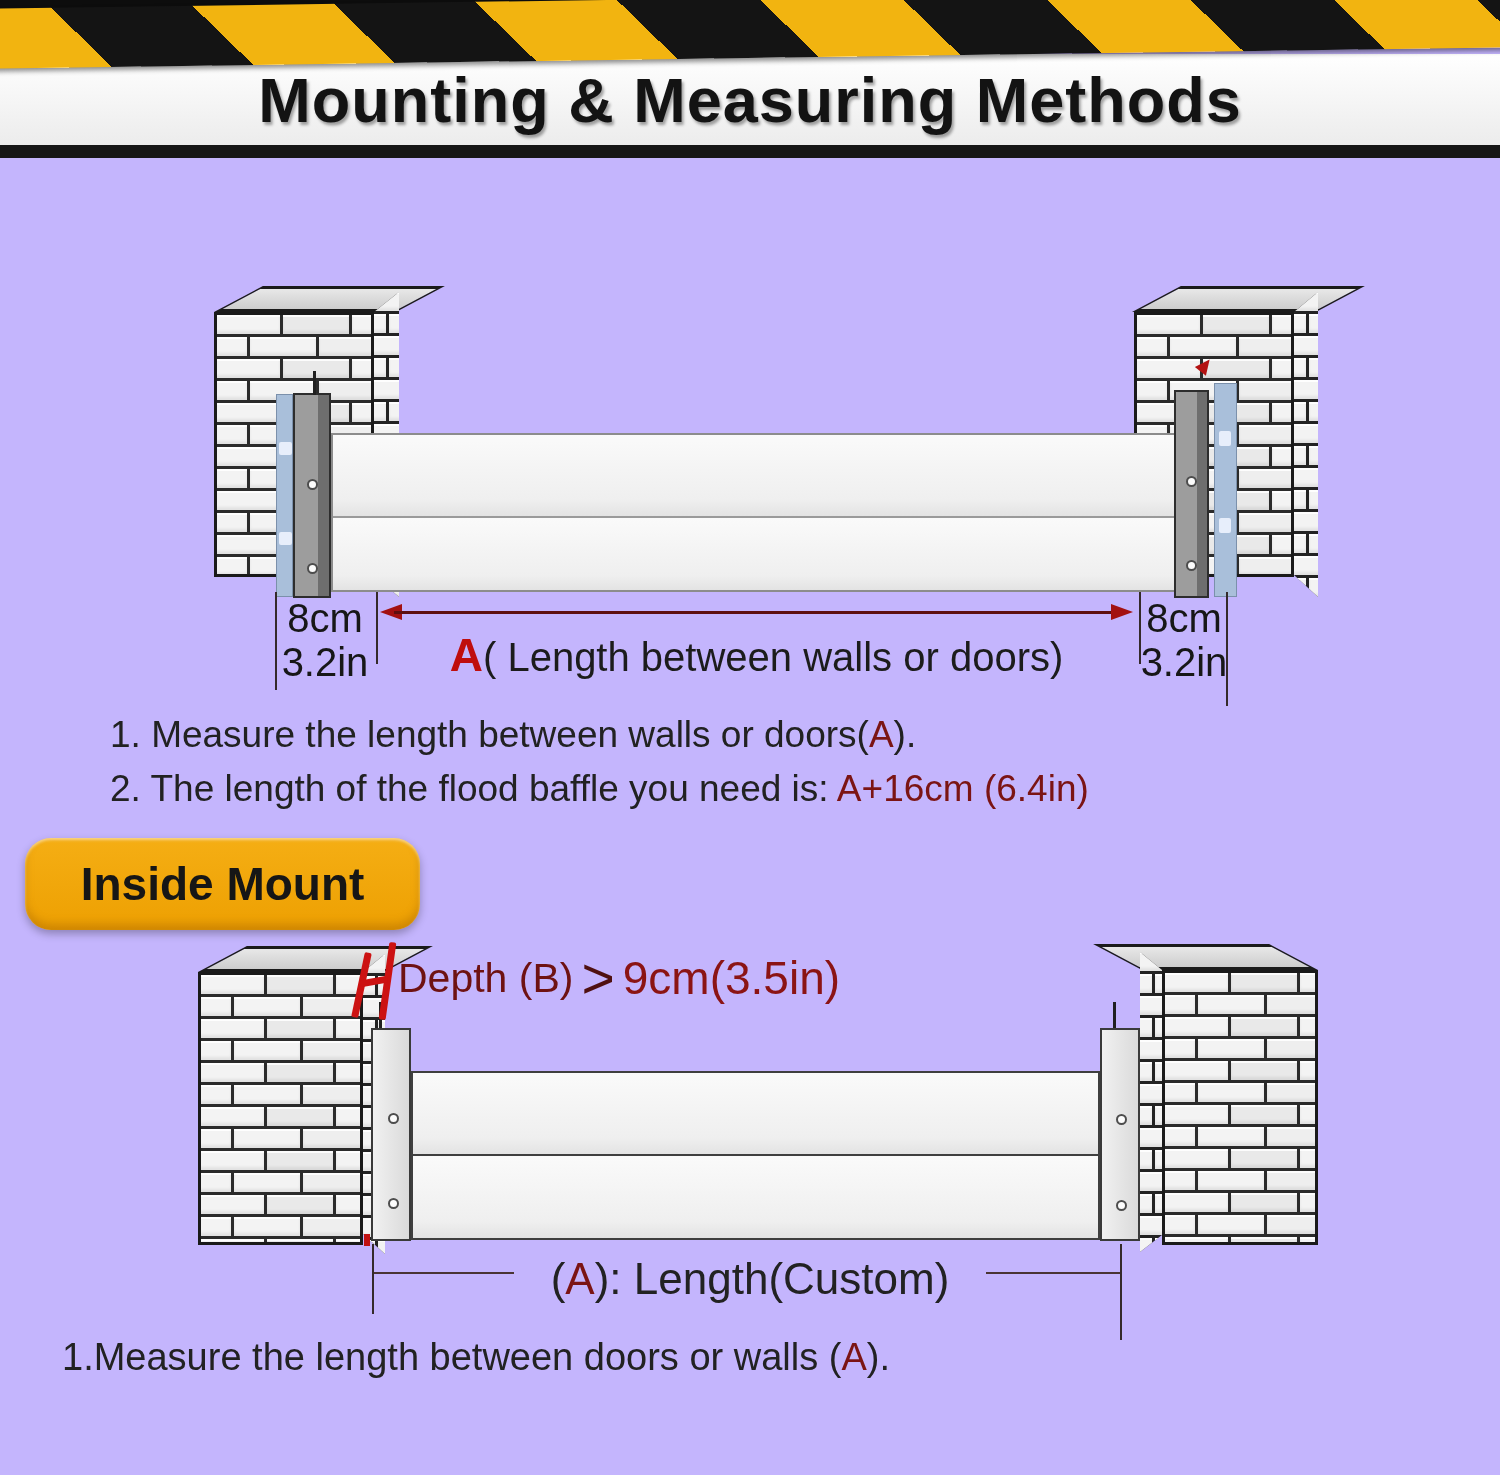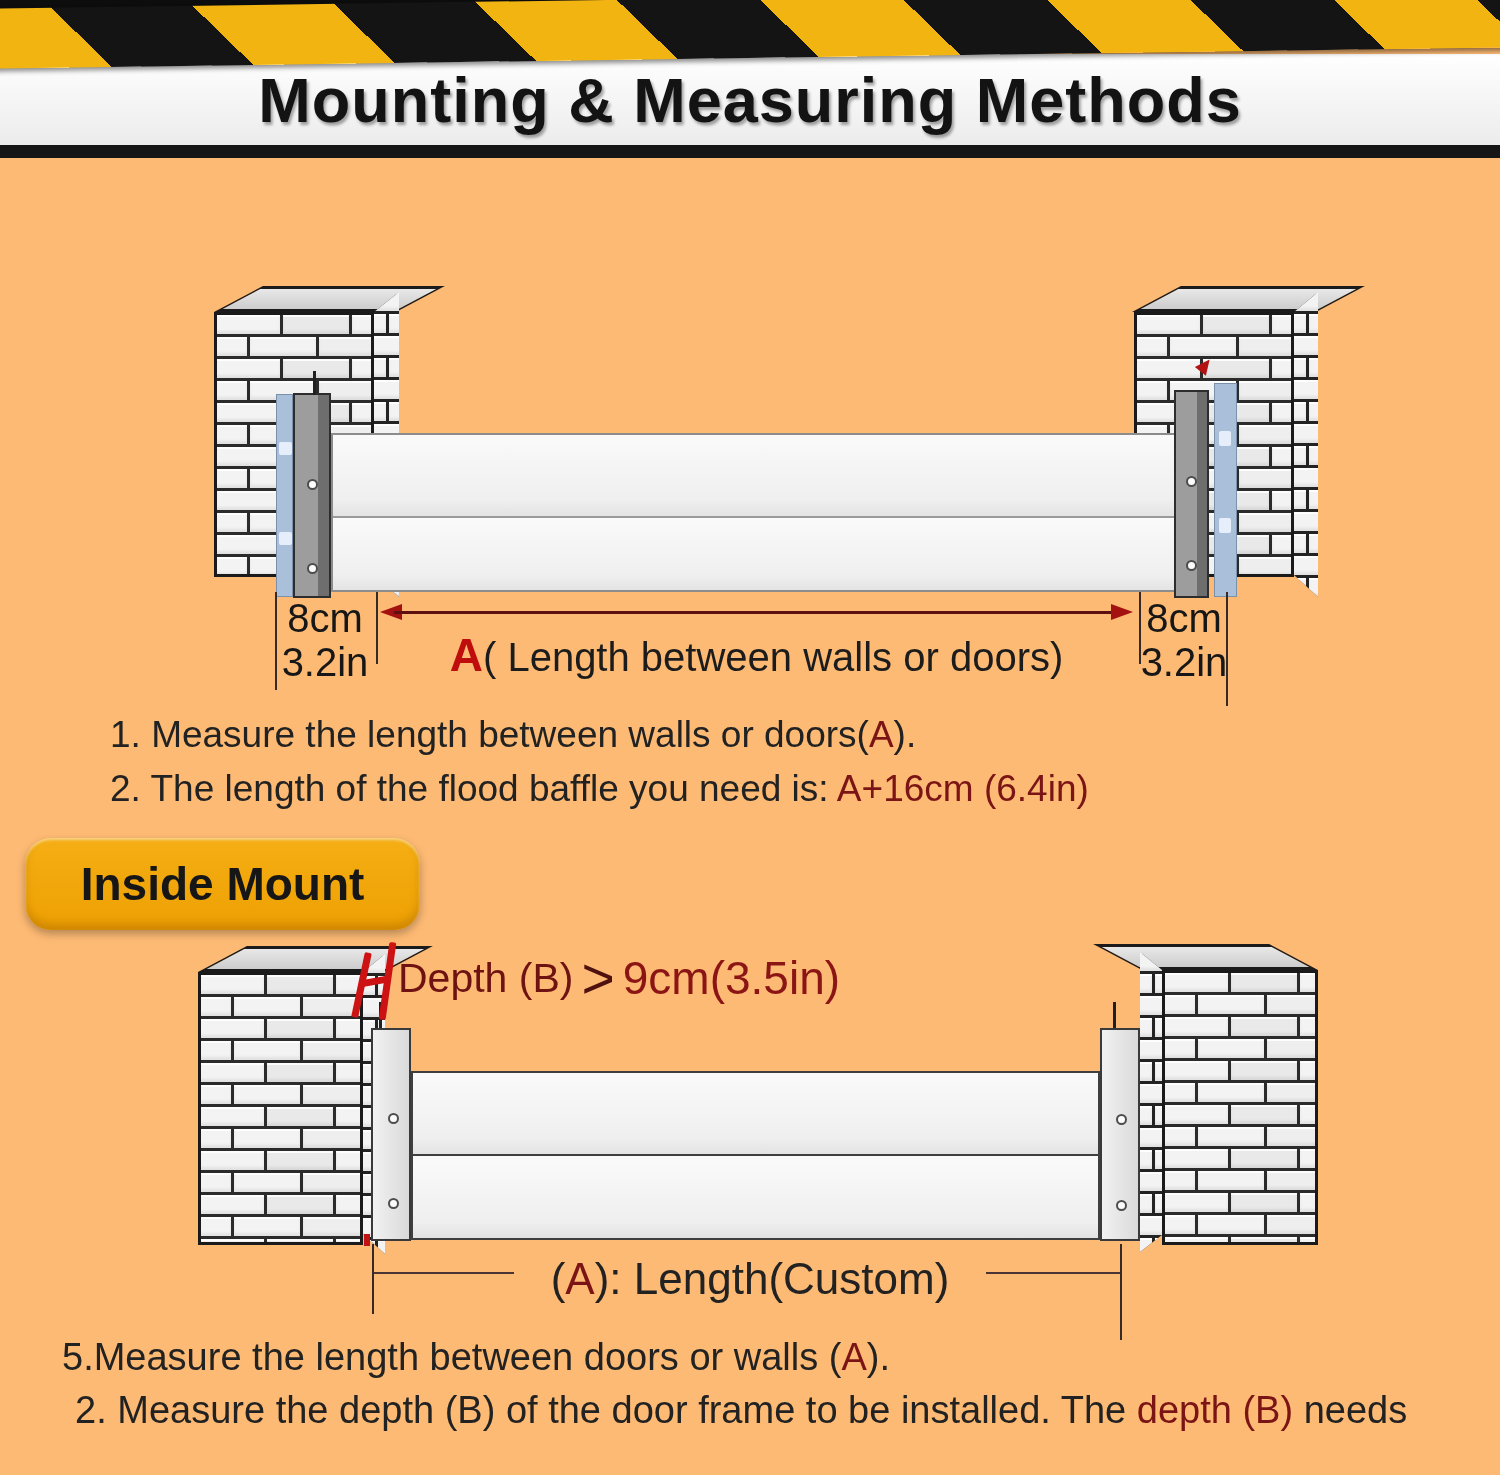--- a/index.html
+++ b/index.html
@@ -1,16 +1,16 @@
 <!DOCTYPE html>
 <html><head>
 <meta charset="utf-8">
 <style>
   html,body{margin:0;padding:0;background:#fff;}
-  .stage{position:relative;width:1500px;height:1475px;background:#fdba74;overflow:hidden;
+  .stage{position:relative;width:1500px;height:1475px;background:#c4b5fd;overflow:hidden;
          font-family:"Liberation Sans","DejaVu Sans",sans-serif;color:#1c1c1c;}
   .abs{position:absolute;}
 
   
   .top-black{position:absolute;left:0;top:0;width:100%;height:12px;background:#0d0d0d;z-index:3;}
   .stripes{position:absolute;left:-30px;top:-2px;width:1560px;height:60px;z-index:4;
            background:repeating-linear-gradient(45deg,#F2B410 0 100px,#141414 100px 200px);
            transform:rotate(-0.8deg);box-shadow:0 3px 5px rgba(0,0,0,.45);}
   .titleband{position:absolute;left:0;top:54px;width:100%;height:91px;z-index:2;
              background:linear-gradient(#ffffff,#ececec);}
@@ -666,19 +666,16 @@
     <div class="vtick" style="left:372px;top:1244px;height:70px"></div>
     <div class="mline" style="left:374px;top:1272px;width:140px"></div>
     <div class="length-label" style="left:380px;top:1254px;width:740px">
       <span>(</span><span class="la">A</span><span>): Length(Custom)</span>
     </div>
     <div class="mline" style="left:986px;top:1272px;width:136px"></div>
     <div class="vtick" style="left:1120px;top:1244px;height:96px"></div>
   </div>
 
   <div class="step big" style="left:62px;top:1336px">
-    <span>5.Measure the length between doors or walls (</span><span class="em">A</span><span>).</span>
+    <span>1.Measure the length between doors or walls (</span><span class="em">A</span><span>).</span>
   </div>
-  <div class="step big" style="left:75px;top:1389px">
-    <span>2. Measure the depth (B) of the door frame to be installed. The </span><span class="em">depth (B)</span><span> needs</span>
-  </div>
 
 </div>
 
 </body></html>

